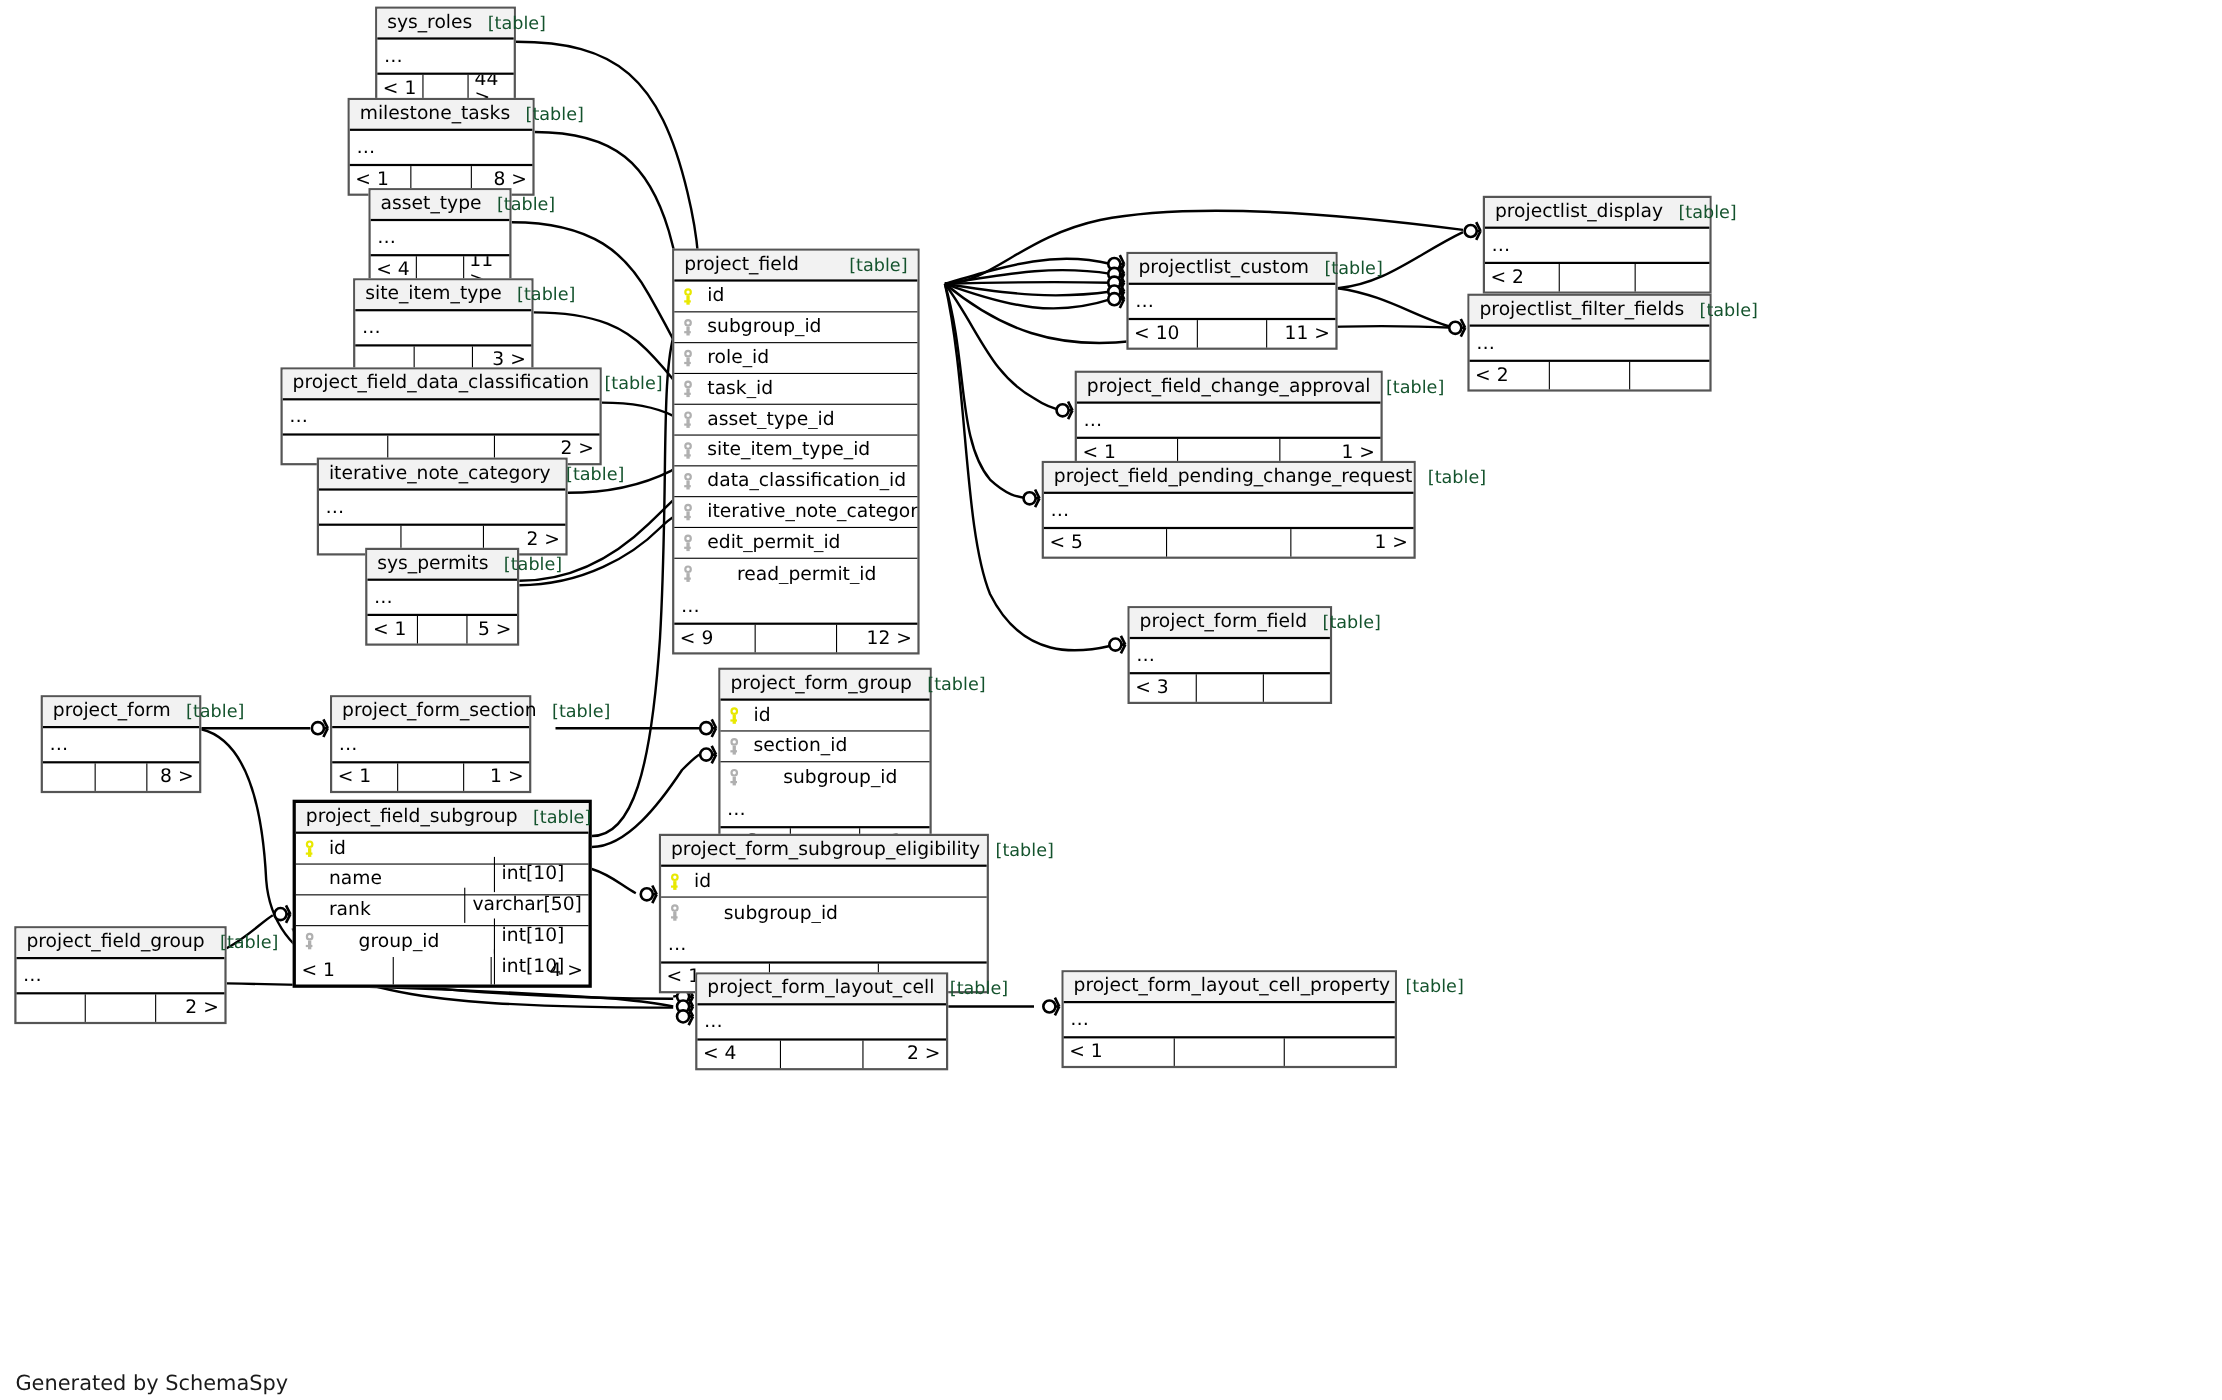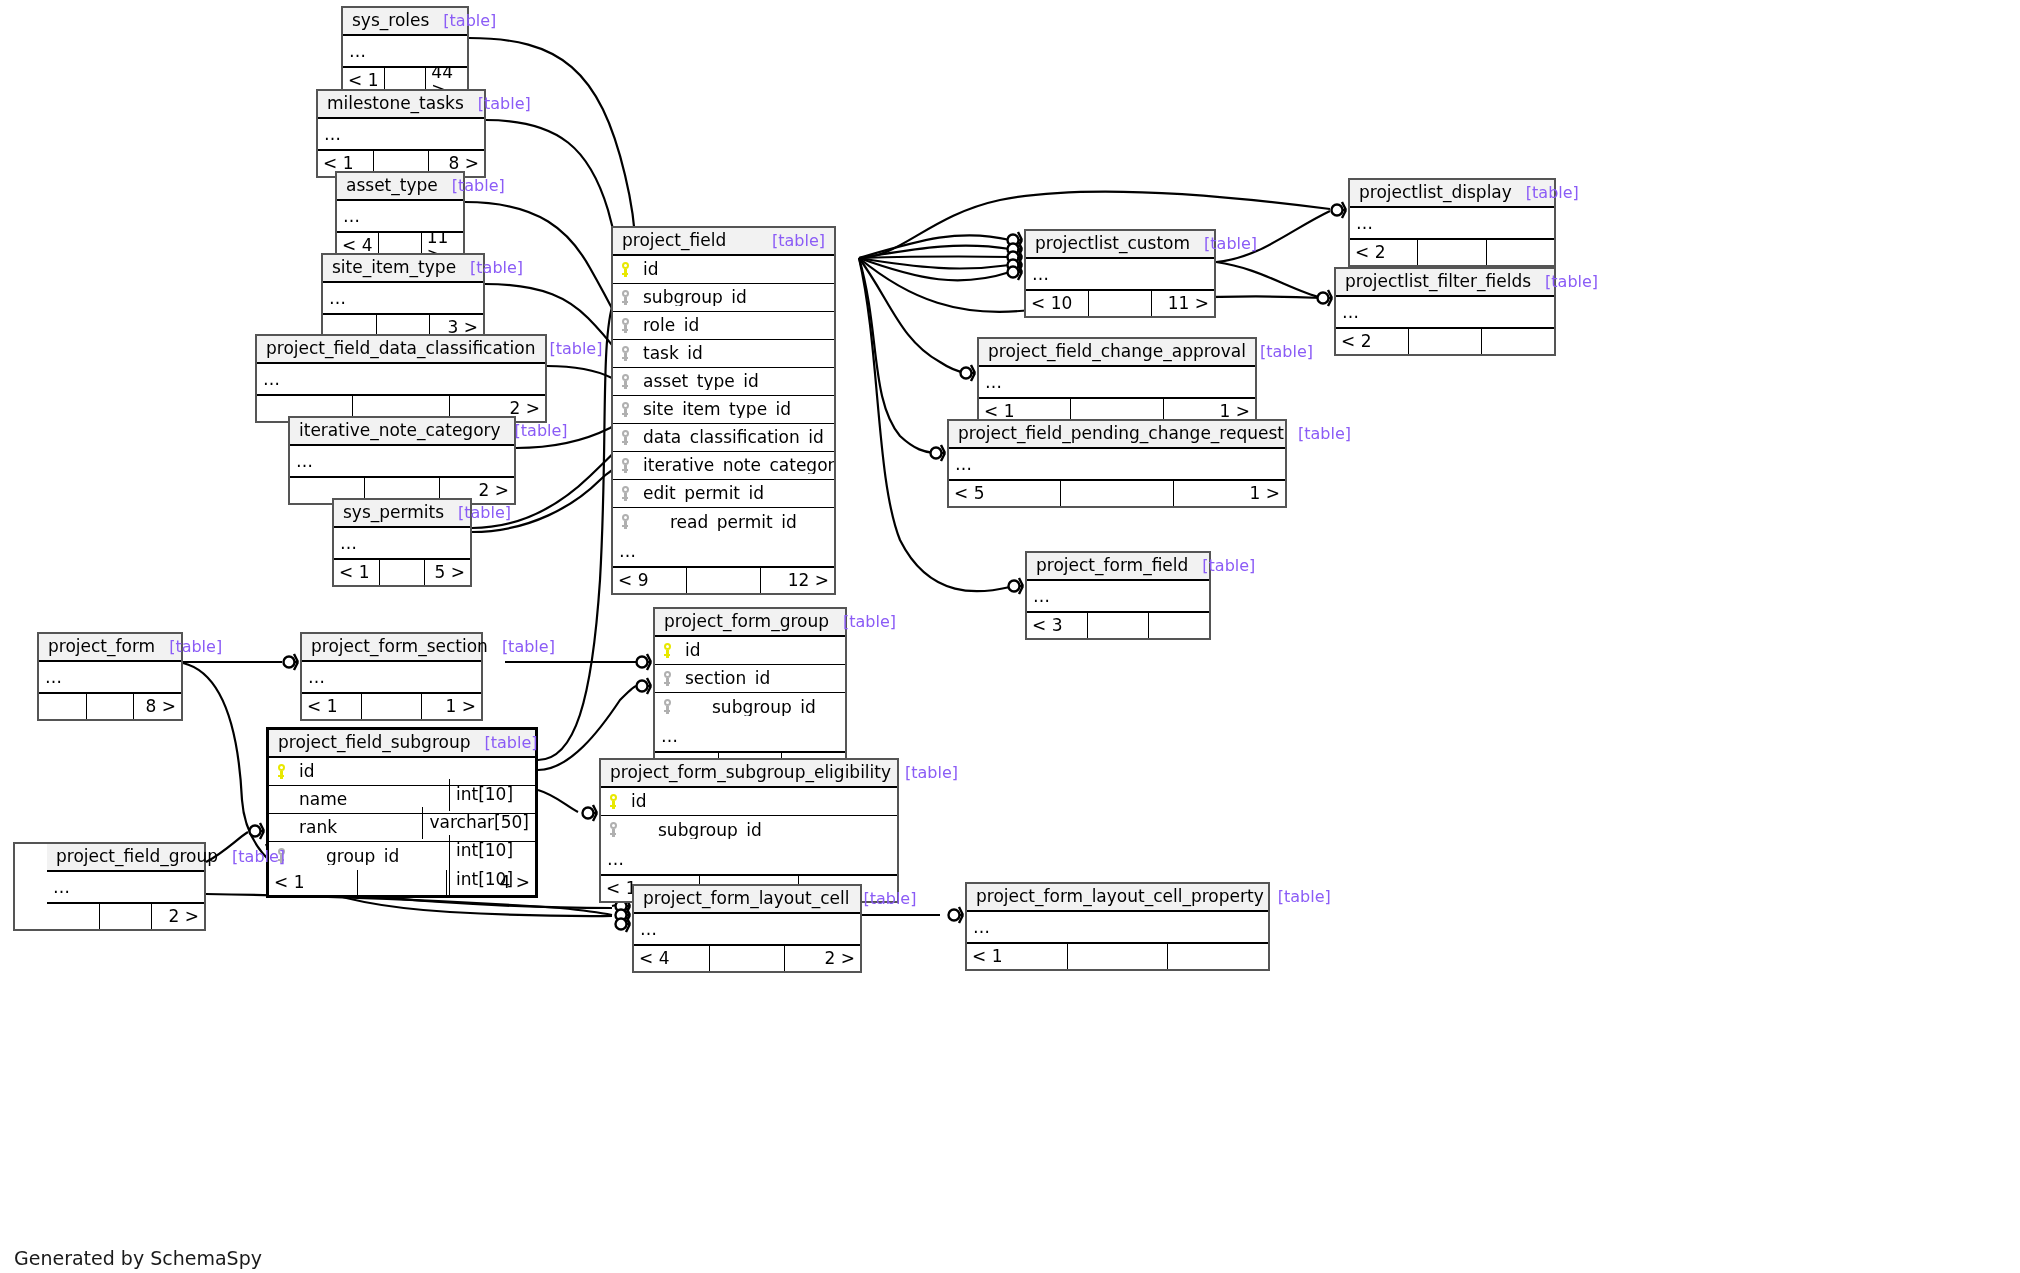--- a/index.html
+++ b/index.html
@@ -21,21 +21,21 @@
   .table-node.focus{border:3px solid #000000;}
 
   .tn-title{
     background:#f2f2f2;
     border-bottom:2px solid #000000;
     display:flex;align-items:center;justify-content:space-between;
     padding:4px 9px 5px 9px;
     white-space:nowrap;
   }
   .tn-name{font-weight:normal;font-size:17px;}
-  .tn-tag{font-size:16px;font-weight:normal;padding-left:14px;color:#8b5cf6;}
+  .tn-tag{font-size:16px;font-weight:normal;padding-left:14px;color:#14532d;}
 
   .tn-cols{}
   .tn-col{
     display:flex;align-items:center;
     border-bottom:1px solid #000000;
     height:28px;
     box-sizing:border-box;
     white-space:nowrap;
   }
   .tn-col:last-child{border-bottom:none;gap:27px;}
@@ -593,21 +593,21 @@
           <span class="cname">subgroup_id</span>
         </div>
       </div>
       <div class="tn-ellipsis">…</div>
       <div class="tn-foot">
         <div class="f-l">&lt; 1</div>
         <div class="f-l"></div>
         <div class="f-r"></div>
       </div>
     </div>
-    <div class="table-node" style="left: 13px; top: 842px; width: 193px; padding-left: 32px;">
+    <div class="table-node" style="left: 13px; top: 842px; width: 193px;">
       <div class="tn-title">
         <span class="tn-name">project_field_group</span>
         <span class="tn-tag">[table]</span>
       </div>
       <div class="tn-ellipsis">…</div>
       <div class="tn-foot">
         <div class="f-l"></div>
         <div class="f-l"></div>
         <div class="f-r">2 &gt;</div>
       </div>

